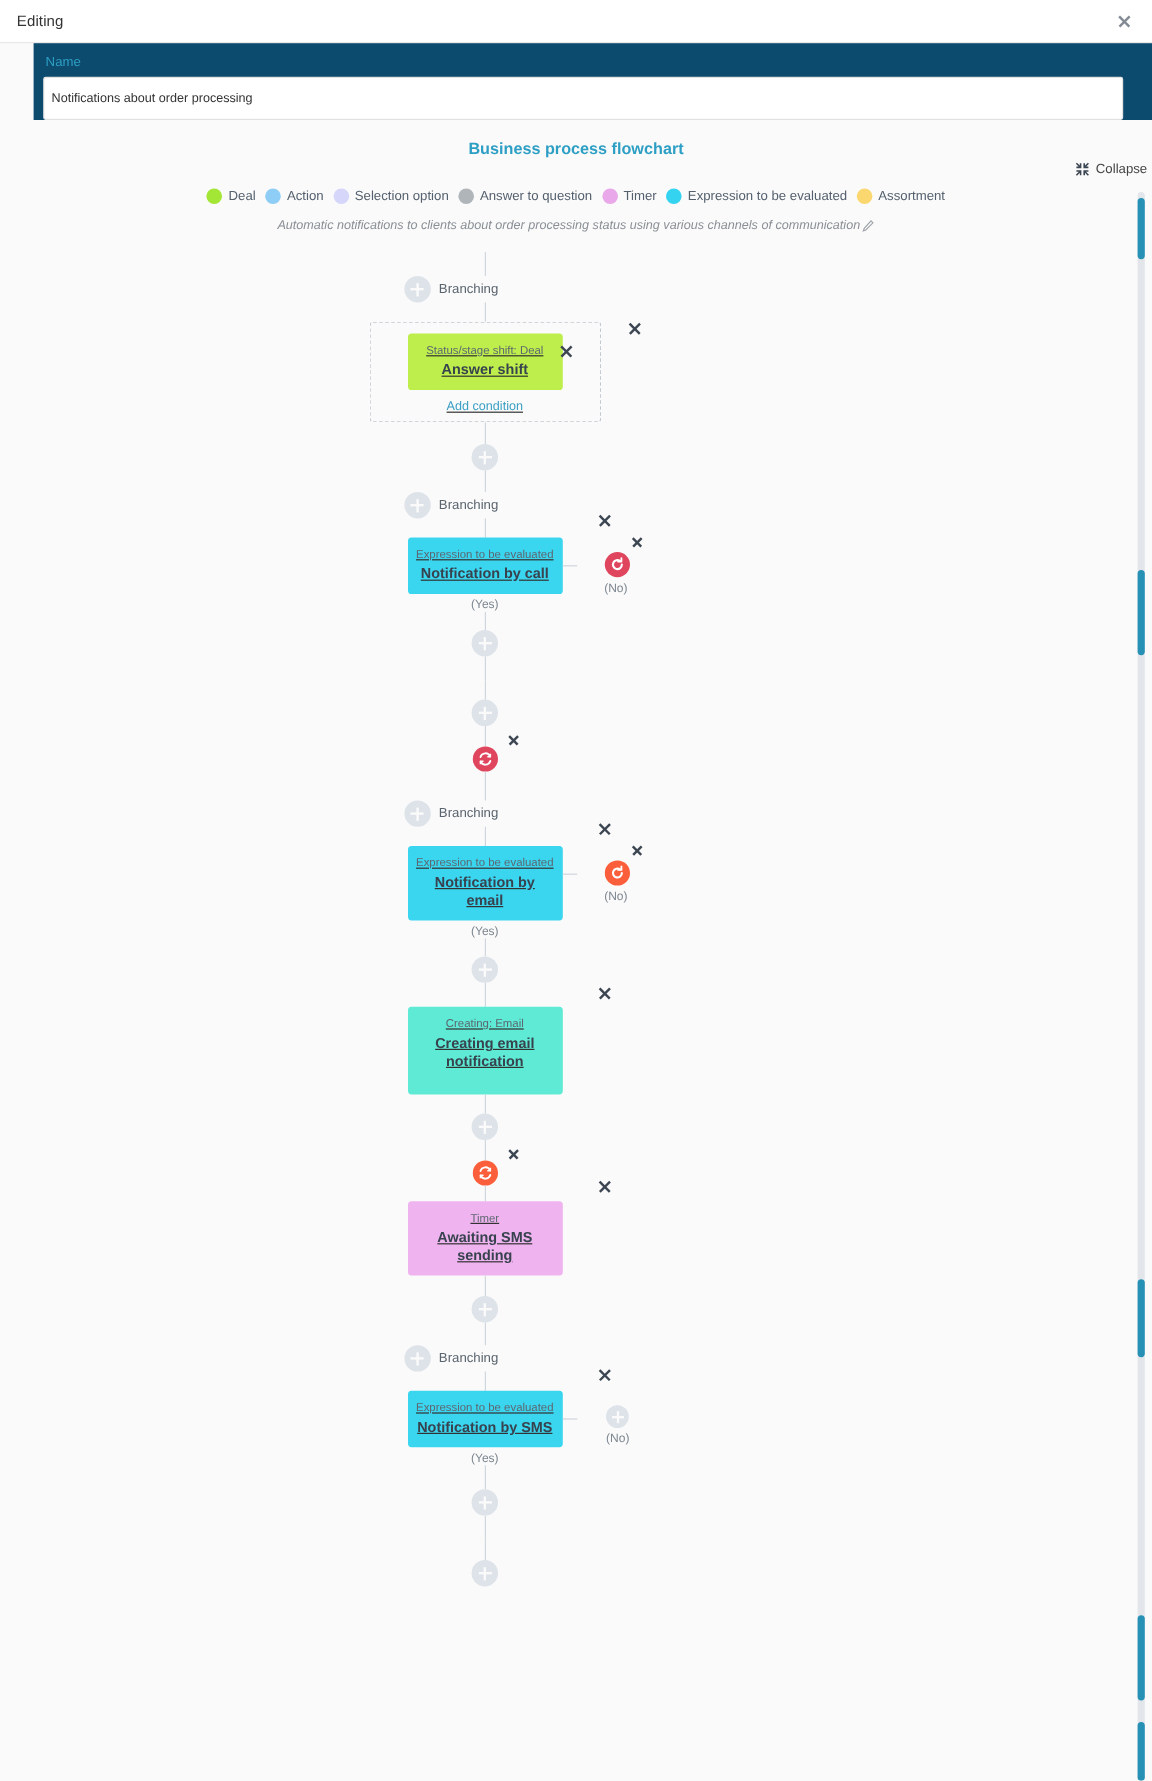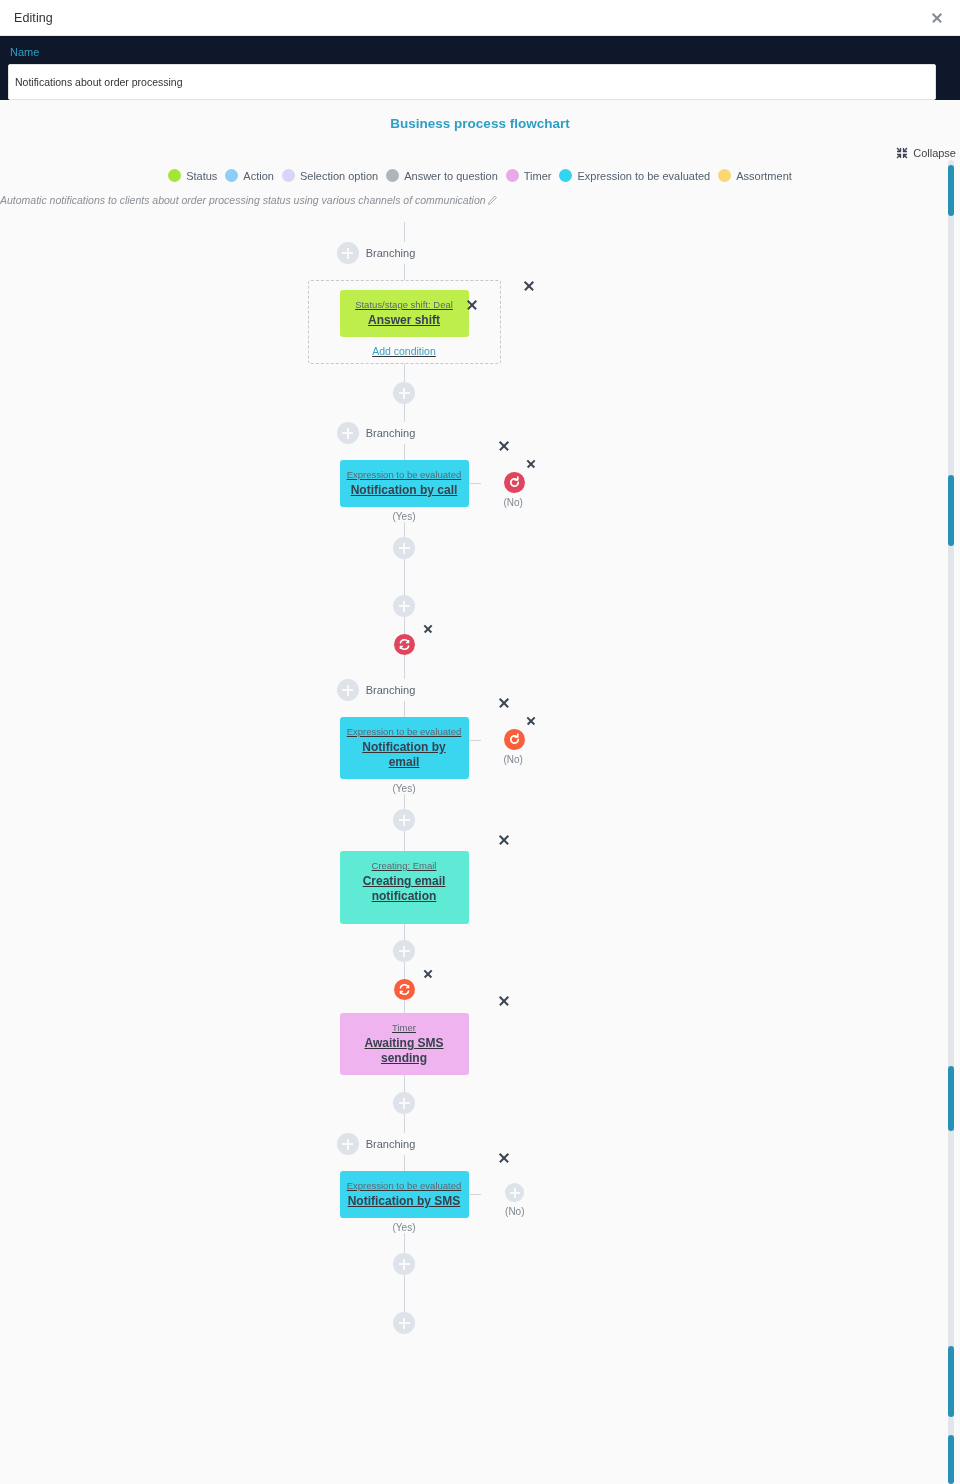--- a/index.html
+++ b/index.html
@@ -42,21 +42,22 @@
     left: 3px; top: 8px;
     width: 12px; height: 1.6px;
     background: #5b6470;
   }
   .close-x::before { transform: rotate(45deg); }
   .close-x::after  { transform: rotate(-45deg); }
 
   
   .name-section {
     padding: 8px 24px 0 8px;
-    background: #0f172a;
+    background: #0c4a6e;
+    margin-left: 28px;
   }
   .field-label {
     font-size: 11px;
     color: #2e9fc4;
     margin: 2px 0 6px 2px;
   }
   .name-input {
     width: 100%;
     box-sizing: border-box;
     height: 36px;
@@ -76,21 +77,21 @@
     font-size: 13.5px;
     font-weight: bold;
     color: #2e9fc4;
     margin-top: 16px;
   }
 
   .collapse-row {
     display: flex;
     justify-content: flex-end;
     padding-right: 4px;
-    margin-top: 16px;
+    margin-top: 4px;
   }
   .collapse-btn {
     display: inline-flex;
     align-items: center;
     gap: 5px;
     font-size: 11px;
     color: #444;
     cursor: pointer;
   }
   .collapse-icon { display:block; }
@@ -117,20 +118,21 @@
     flex: none;
   }
 
   .chart-desc {
     text-align: center;
     font-size: 10.5px;
     font-style: italic;
     color: #8a8f96;
     margin-top: 12px;
     display: flex;
+    justify-content: center;
     align-items: center;
     gap: 1px;
   }
   .pencil-icon { display:block; opacity:.65; }
 
   
   .flow {
     position: relative;
     margin-top: 16px;
     width: 808px;
@@ -315,21 +317,21 @@
       <path d="M1 11 L4.5 7.5 M4.5 11 L4.5 7.5 L1 7.5" stroke="#3c4652" stroke-width="1.3" fill="none"></path>
       <path d="M11 11 L7.5 7.5 M7.5 11 L7.5 7.5 L11 7.5" stroke="#3c4652" stroke-width="1.3" fill="none"></path>
     </svg>
     <span>Collapse</span>
   </div>
 </div>
 
 <div class="legend">
   <span class="legend-item">
     <i class="legend-dot" style="background:#a3e635"></i>
-    <span>Status</span>
+    <span>Deal</span>
   </span>
   <span class="legend-item">
     <i class="legend-dot" style="background:#8ecdf5"></i>
     <span>Action</span>
   </span>
   <span class="legend-item">
     <i class="legend-dot" style="background:#d6d6fb"></i>
     <span>Selection option</span>
   </span>
   <span class="legend-item">

